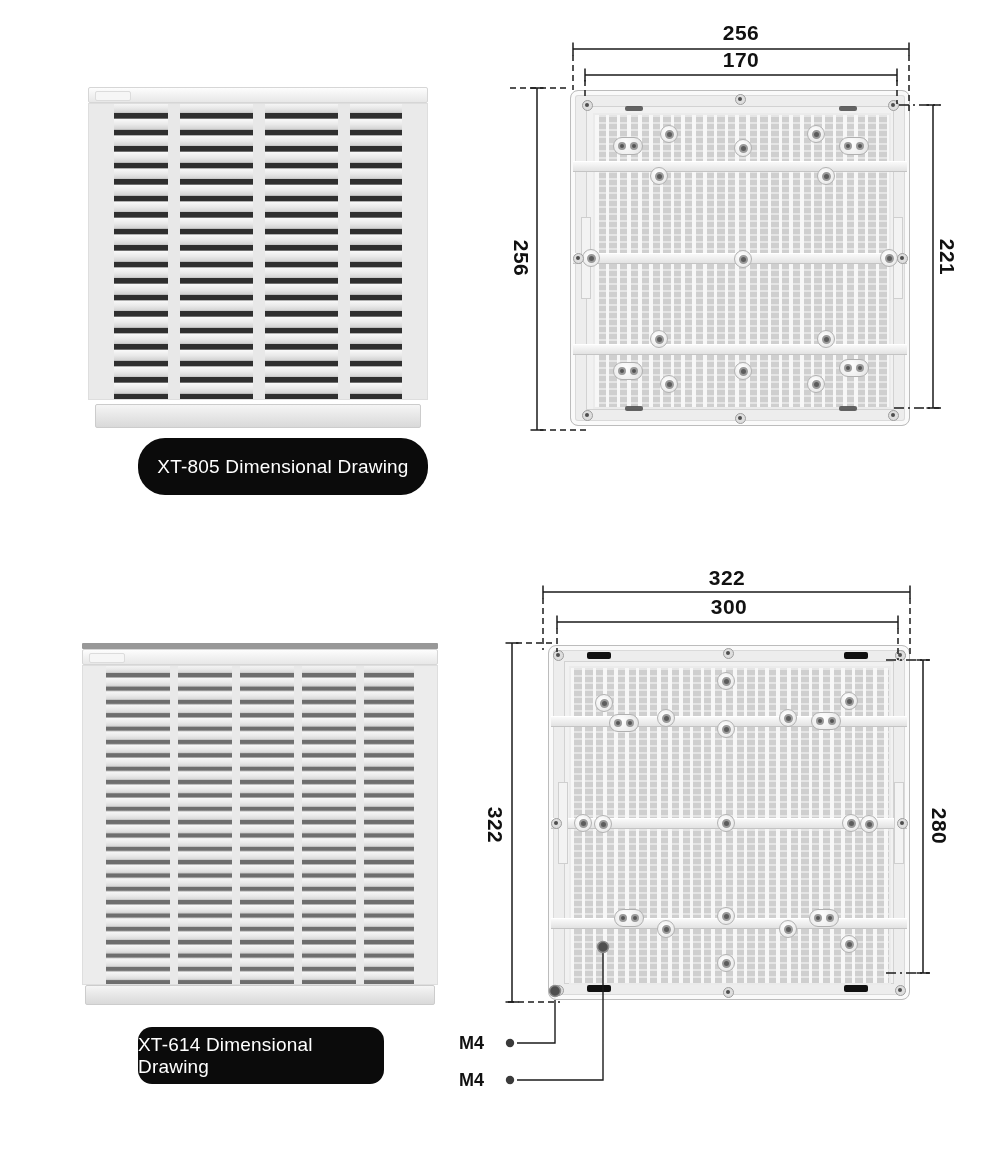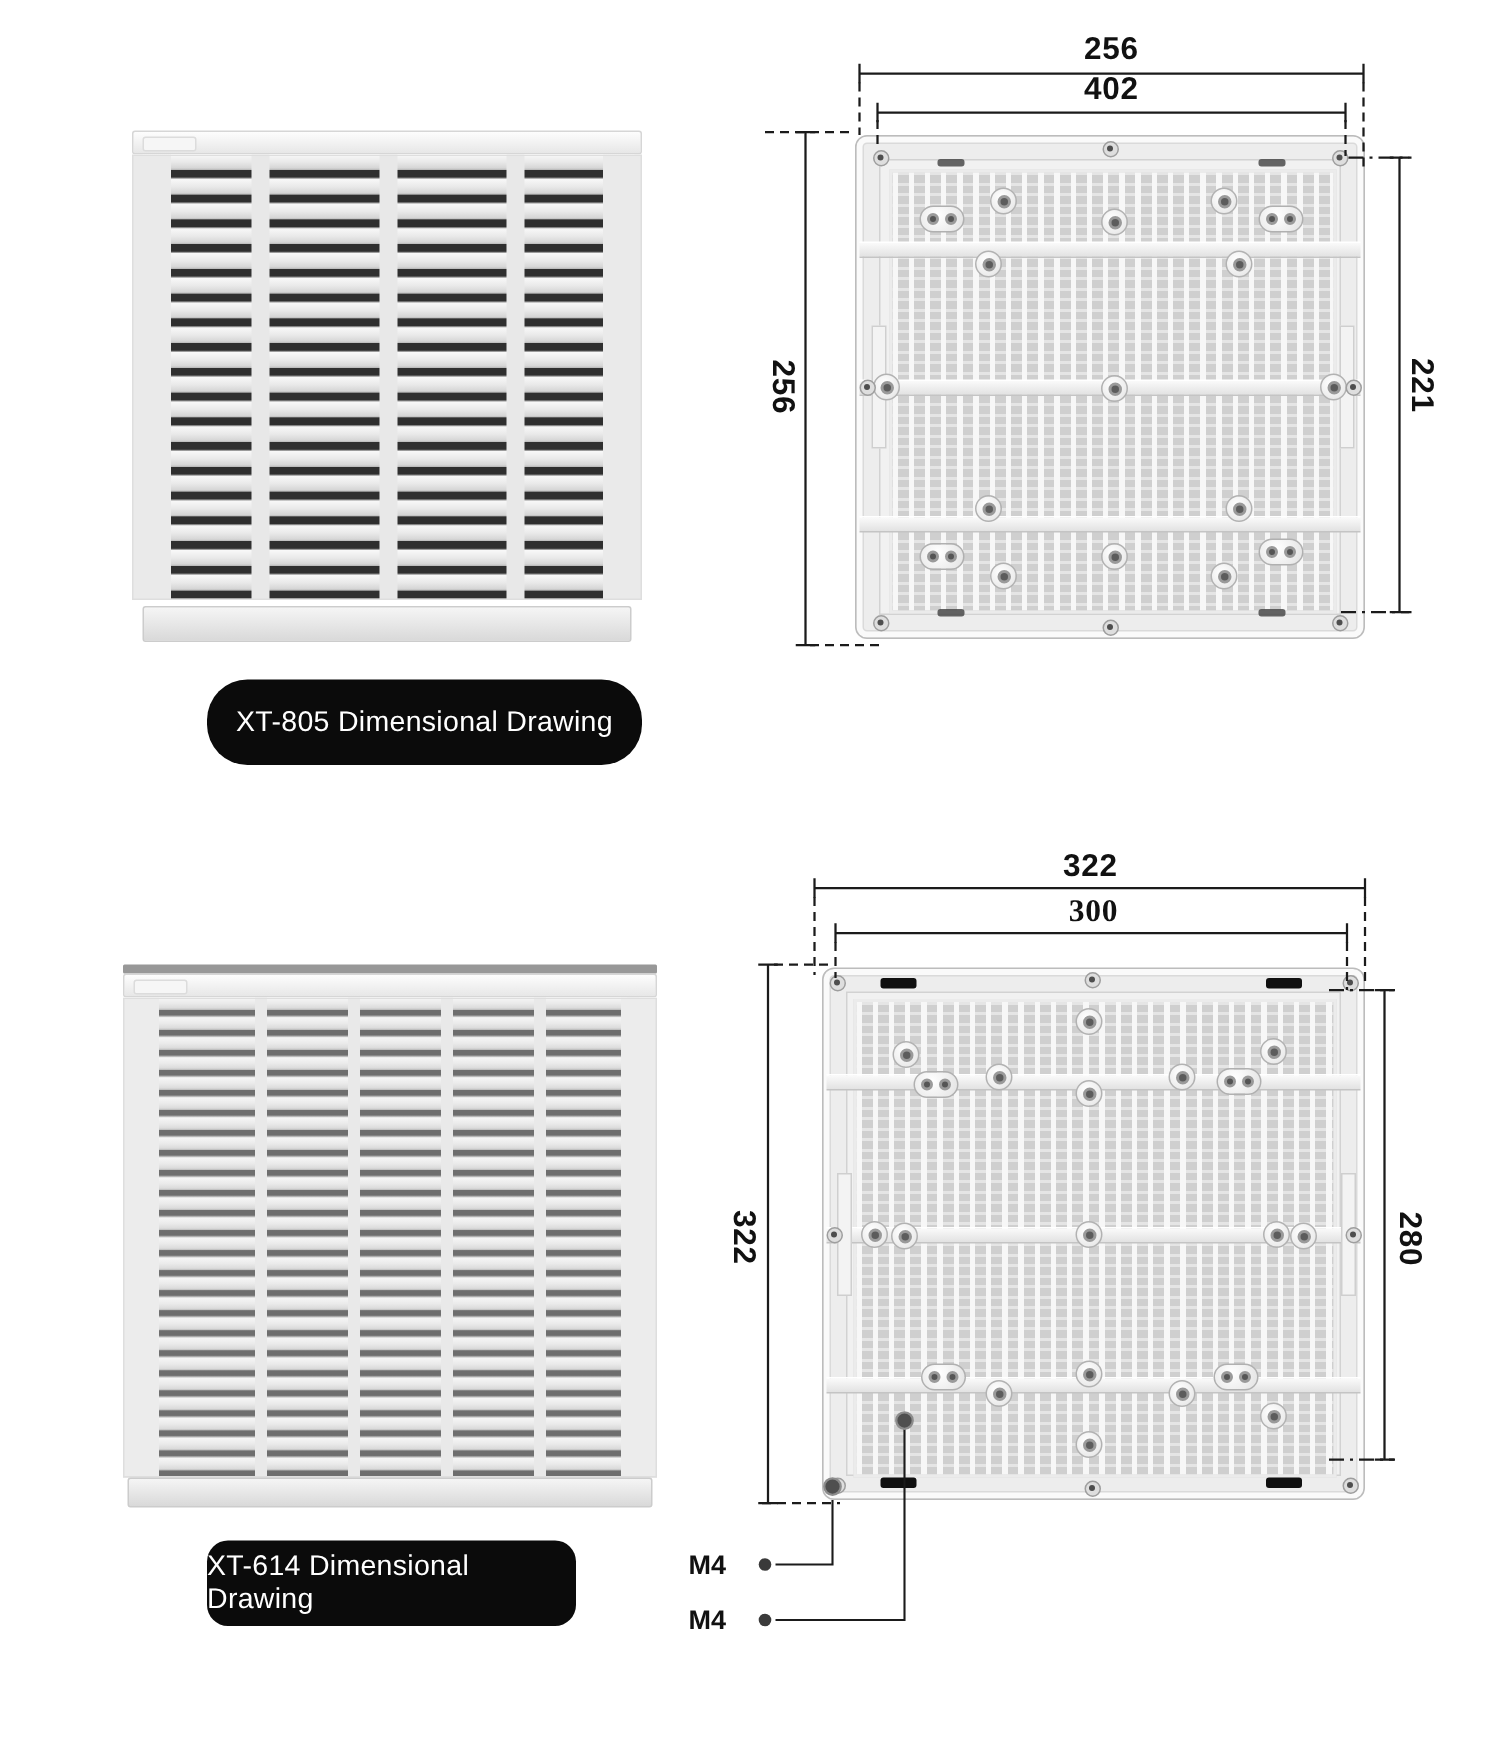--- a/index.html
+++ b/index.html
@@ -231,28 +231,28 @@
     </g>
     <g>
       <circle cx="510" cy="1043" r="4.2" fill="#3a3a3a"></circle>
       <circle cx="510" cy="1080" r="4.2" fill="#3a3a3a"></circle>
       <circle cx="555" cy="991" r="5.5" fill="#4f4f4f" stroke="#8c8c8c" stroke-width="1.5"></circle>
       <circle cx="603" cy="947" r="5.5" fill="#4f4f4f" stroke="#8c8c8c" stroke-width="1.5"></circle>
     </g>
   </svg>
 
   <div class="dim txt" style="left:711px; top:21px;">256</div>
-  <div class="dim txt" style="left:711px; top:48px;">402</div>
+  <div class="dim txt" style="left:711px; top:48px;">170</div>
   <div class="dim v txt" style="left:491px; top:246px;">256</div>
   <div class="dim v txt" style="left:917px; top:245px;">221</div>
 
   <div class="dim txt" style="left:697px; top:566px;">322</div>
-  <div class="dim txt" style="left:699px; top:595px;font-family:Liberation Serif, serif;">300</div>
+  <div class="dim txt" style="left:699px; top:595px;">300</div>
   <div class="dim v txt" style="left:465px; top:813px;">322</div>
   <div class="dim v txt" style="left:909px; top:814px;">280</div>
 
   <div class="m4lbl txt" style="left:459px; top:1033px;">M4</div>
   <div class="m4lbl txt" style="left:459px; top:1070px;">M4</div>
 
-  <div class="plate txt" style="left:138px; top:453px; width:290px; height:57px;border-radius:27px;">XT-805 Dimensional Drawing</div>
+  <div class="plate txt" style="left:138px; top:438px; width:290px; height:57px;border-radius:27px;">XT-805 Dimensional Drawing</div>
   <div class="plate txt" style="left:138px; top:1027px; width:246px; height:57px;">XT-614 Dimensional Drawing</div>
 
 </div>
 
 </body></html>

